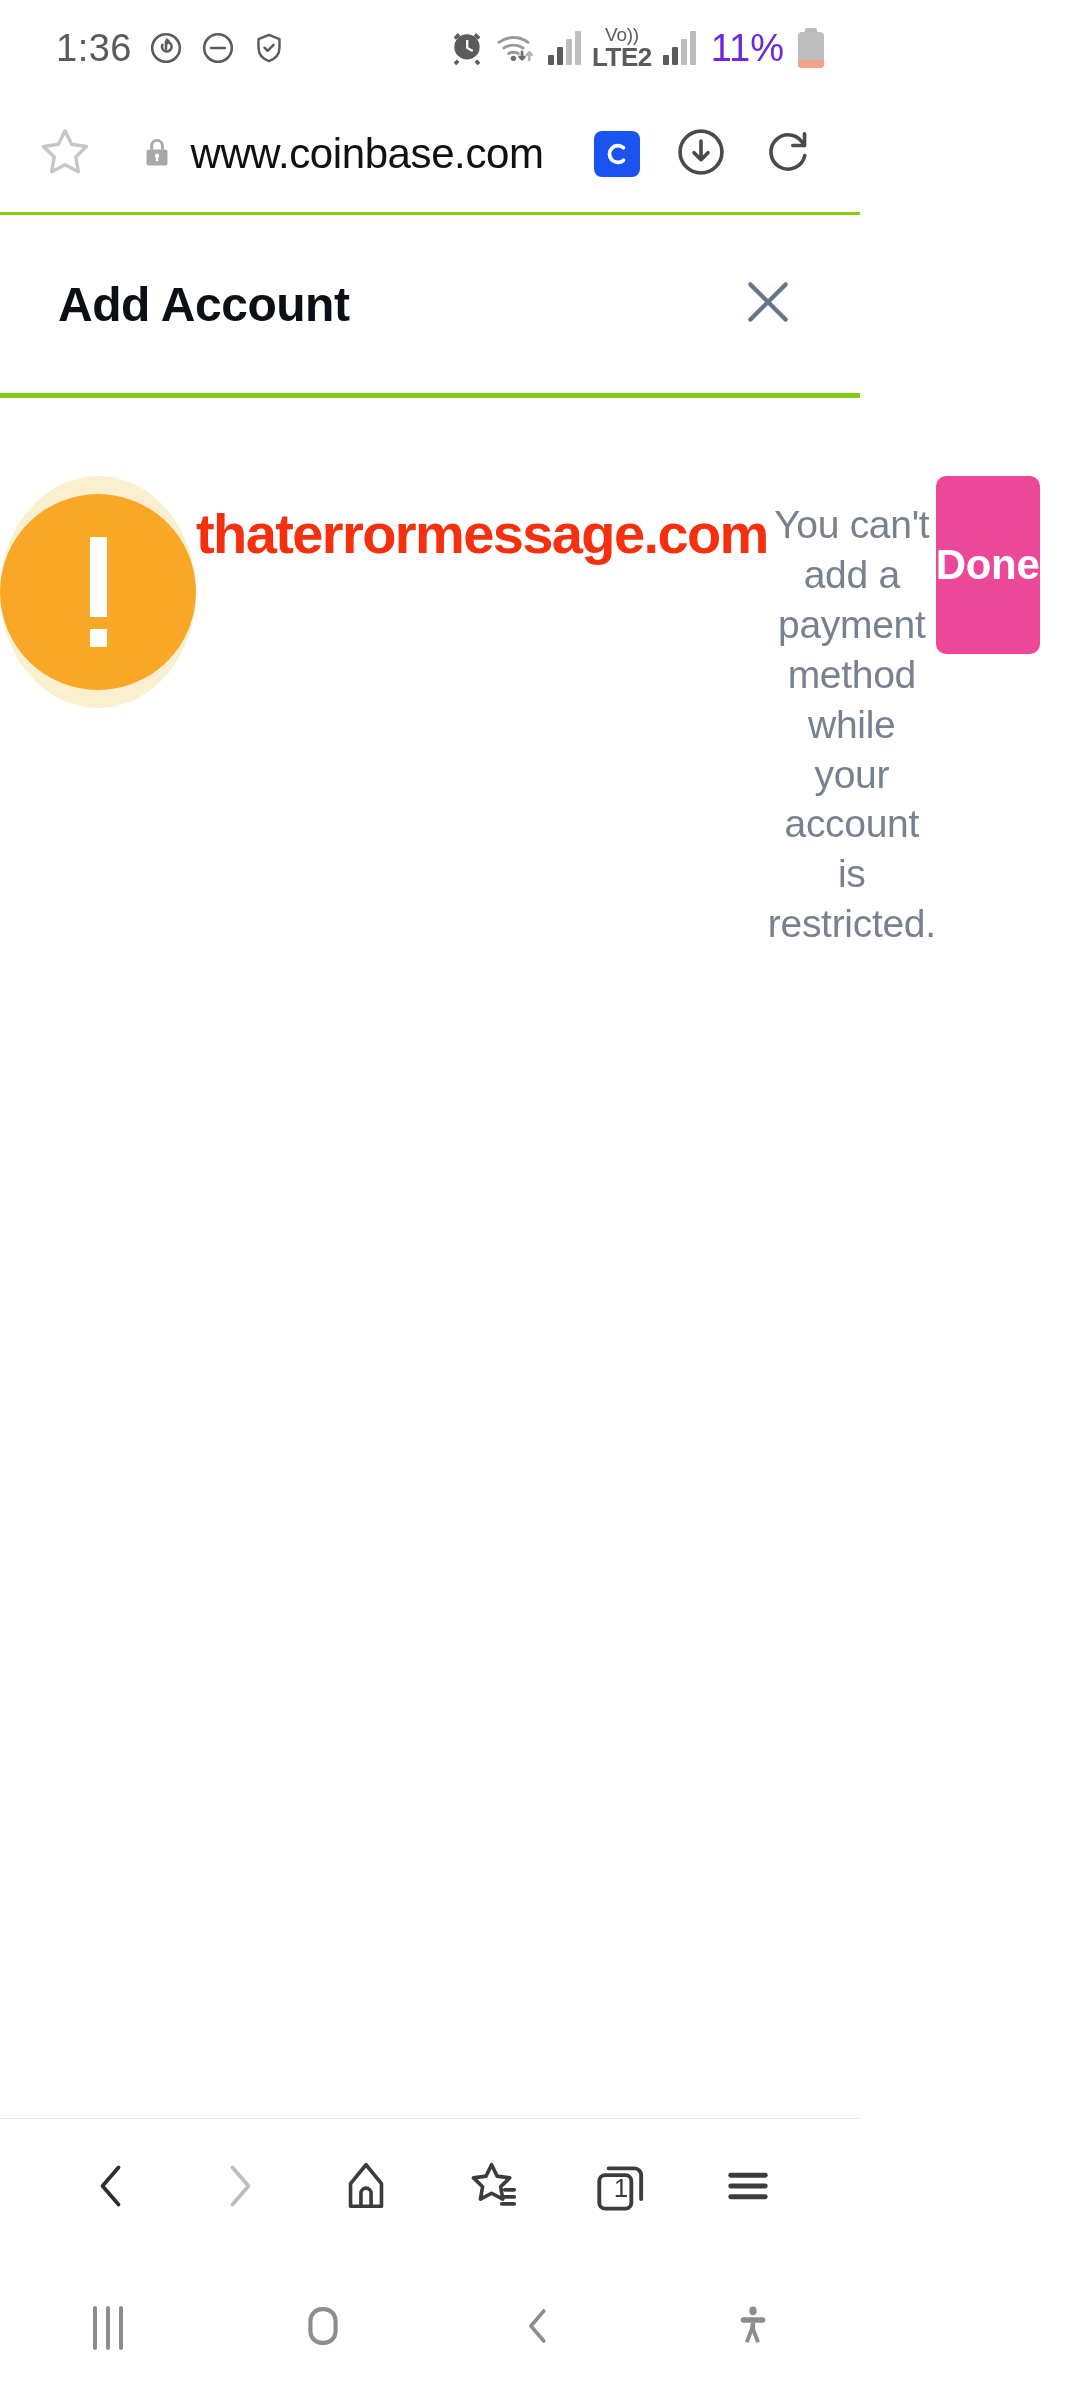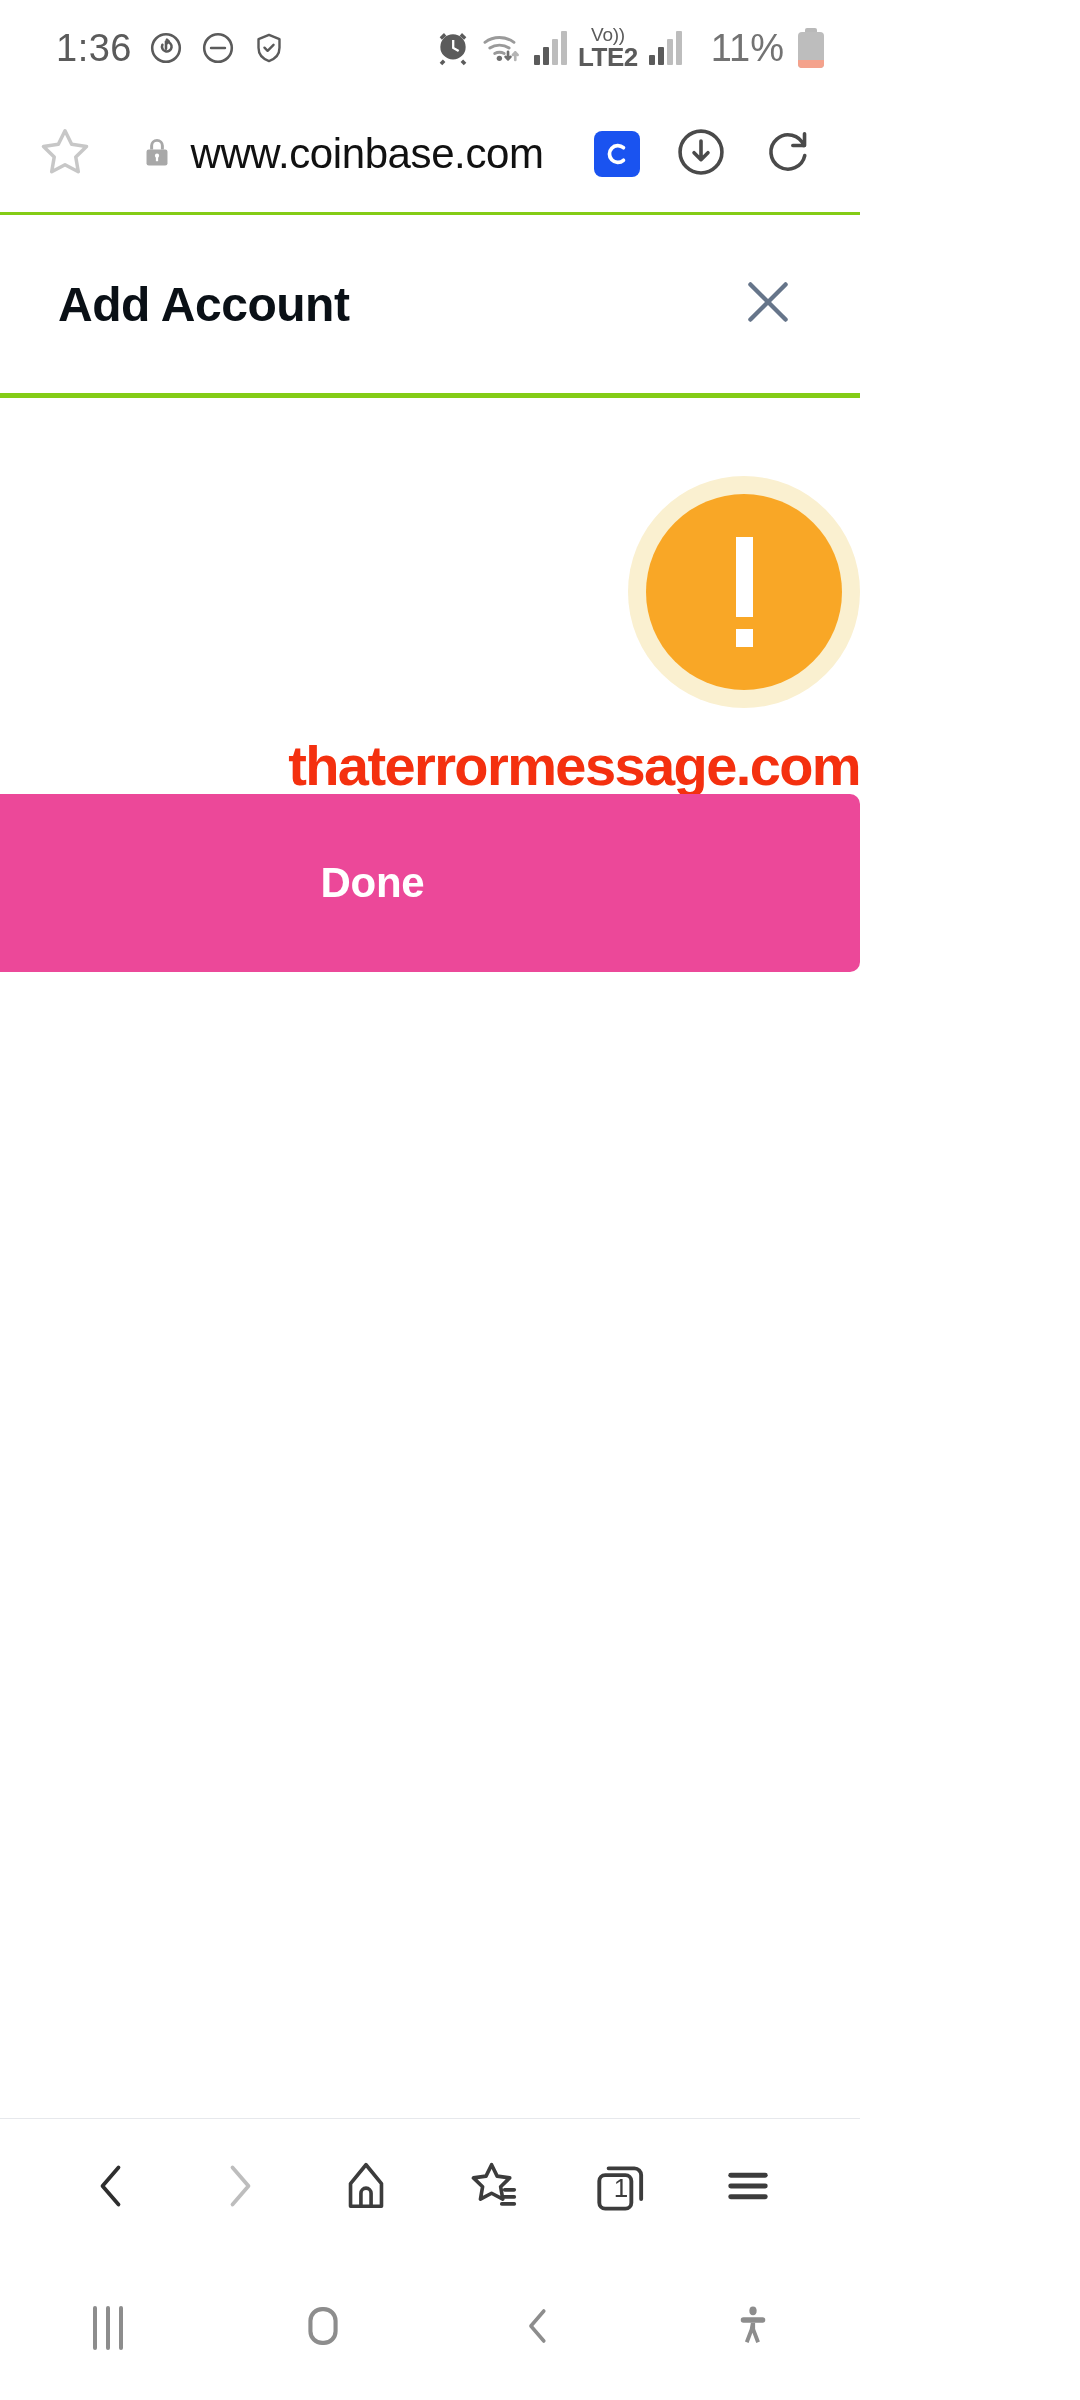--- a/index.html
+++ b/index.html
@@ -31,23 +31,23 @@
     font-size:38px;
     color:#5b5b5b;
     letter-spacing:0.5px;
     line-height:1;
     font-family:"Liberation Sans", sans-serif;
   }
   .sb-right { display:flex; align-items:center; gap:9px; }
   .sb-icon { display:flex; align-items:center; }
   .sb-batt-text {
     font-size:38px;
-    color:#737373;
+    color:#6d28d9;
     line-height:1;
-    margin-left:20px;
+    margin-left:6px;
   }
   .battery {
     position:relative;
     width:26px; height:40px;
     margin-left:5px;
   }
   .battery .nub {
     position:absolute; top:0; left:7px;
     width:12px; height:5px;
     background:#b9b9b9; border-radius:2px 2px 0 0;
@@ -128,22 +128,22 @@
   }
   .close-btn {
     width:80px; height:80px;
     display:flex; align-items:center; justify-content:center;
   }
 
   
   .content {
     flex:1;
     display:flex;
-    flex-direction:column;
-    align-items:flex-end;
+    flex-direction:row;
+    align-items:flex-start;
     padding-top:78px;
     position:relative;
   }
   .warn-wrap {
     position:relative;
     width:232px; height:232px;
     display:flex; align-items:center; justify-content:center;
   }
   .warn-ring {
     position:absolute; inset:0;
@@ -384,20 +384,21 @@
       <span class="warn-circle">
         <span class="bang">
           <span class="stem"></span>
           <span class="dot"></span>
         </span>
       </span>
     </div>
 
     <div class="watermark">thaterrormessage.com</div>
 
+    <div class="message">You can't add a payment method while your account is restricted.</div>
 
     <button class="done-btn">Done</button>
   </div>
 
   <div class="browser-bar">
     <span class="bb-item">
       <span>
         <svg width="60" height="60" viewBox="0 0 24 24" fill="none" stroke="#2e2e2e" stroke-width="1.5" stroke-linecap="round" stroke-linejoin="round">
           <polyline points="14.6,4.6 8.2,12 14.6,19.4"></polyline>
         </svg>

